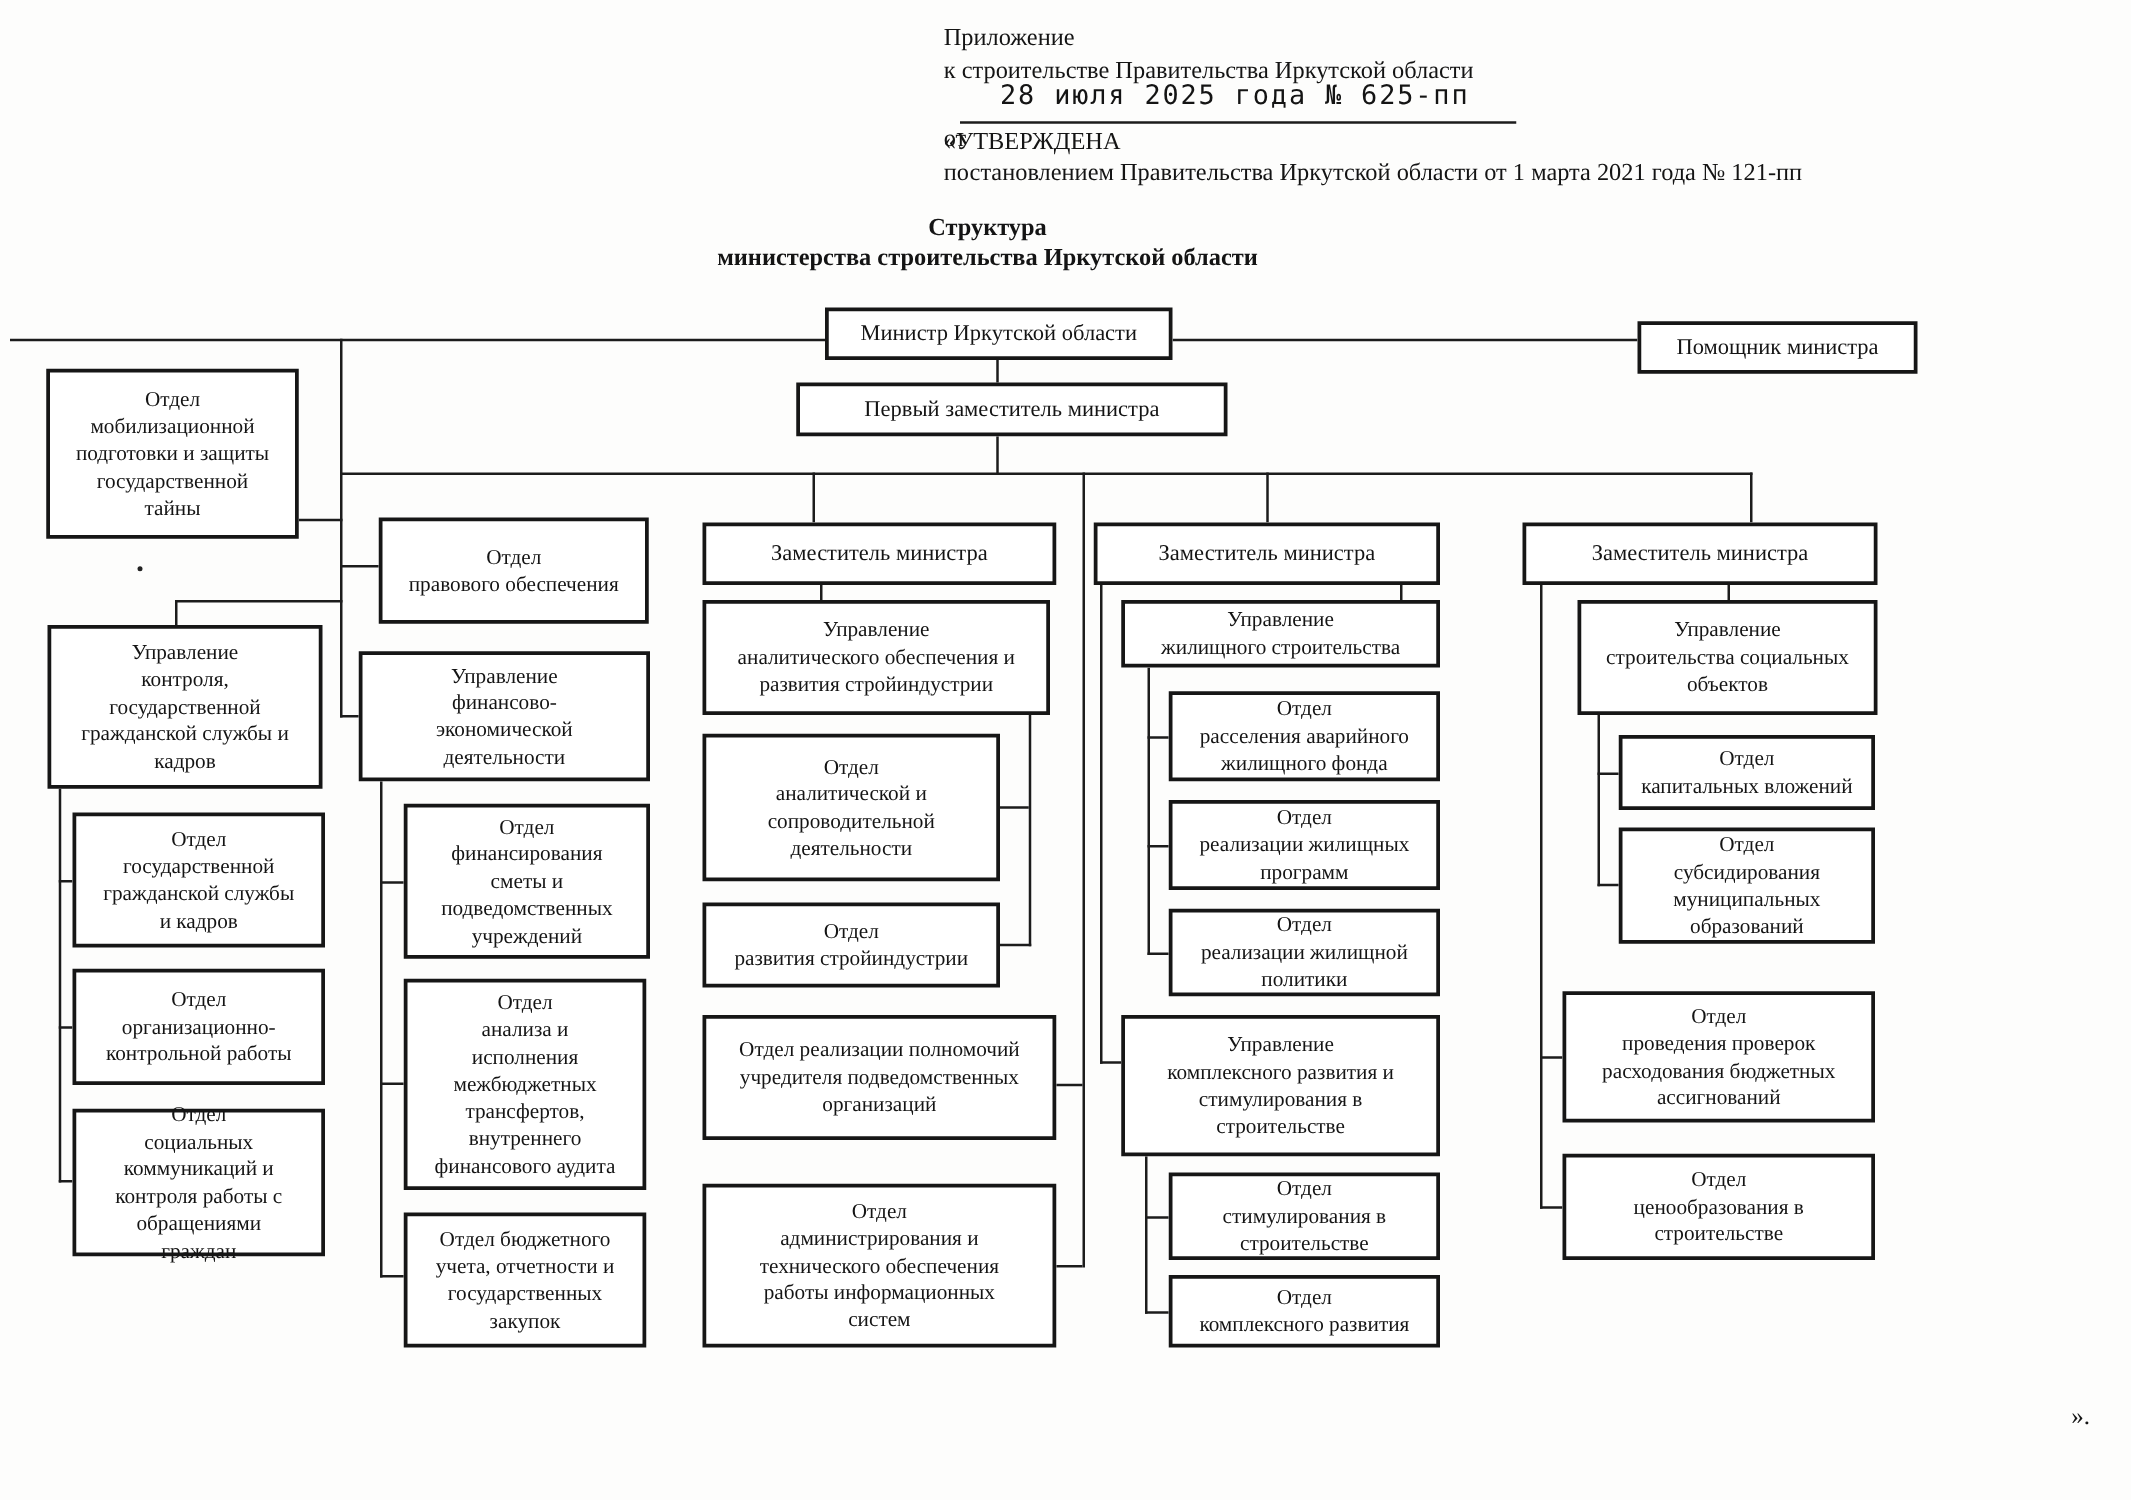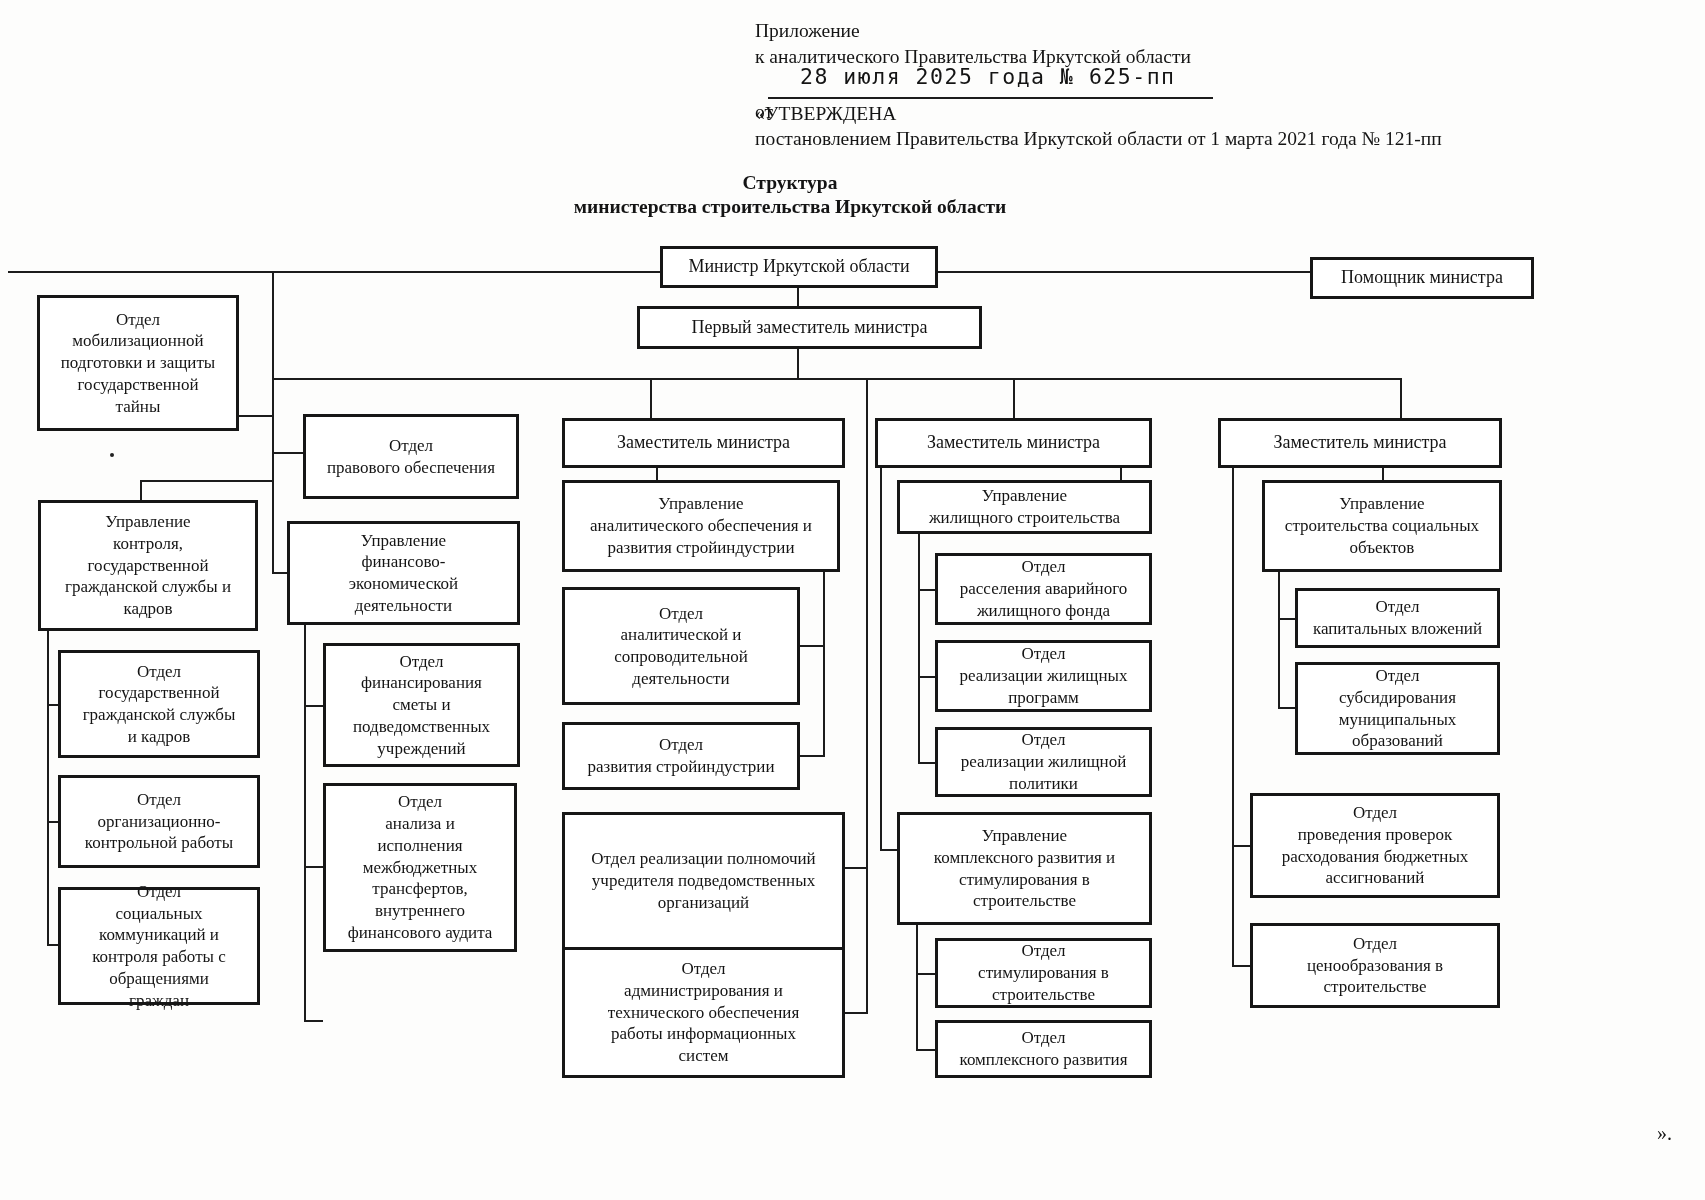--- a/index.html
+++ b/index.html
@@ -25,21 +25,21 @@
   .ttl{position:absolute;left:480px;width:620px;text-align:center;font-weight:bold;font-size:19.5px;white-space:nowrap;}
   .speck{position:absolute;width:4px;height:4px;background:#222;border-radius:50%;}
   .closing{position:absolute;font-size:20px;}
 </style>
 </head>
 <body>
 
 <div id="canvas">
 
   <div class="hdr" style="left:755px;top:20px;text-align:center;">Приложение</div>
-  <div class="hdr" style="left:755px;top:46px;">к аналитического Правительства Иркутской области</div>
+  <div class="hdr" style="left:755px;top:46px;">к строительстве Правительства Иркутской области</div>
   <div class="hdr" style="left:755px;top:70px;margin-top:31px;">от</div>
   <div class="typed" style="left:800px;top:64px;">28 июля 2025 года № 625-пп</div>
   <div class="hl" style="left:768px;top:97px;width:445px;height:2px;"></div>
   <div class="hdr" style="left:755px;top:103px;">«УТВЕРЖДЕНА</div>
   <div class="hdr" style="left:755px;top:128px;">постановлением Правительства Иркутской области от 1 марта 2021 года № 121-пп</div>
 
   <div class="ttl" style="top:196px;">министерства строительства Иркутской области</div>
   <div class="ttl" style="top:172px;">Структура</div>
 
   <div class="hl" style="left:8px;top:271px;width:652px;"></div>
@@ -135,32 +135,36 @@
 сметы и
 подведомственных
 учреждений</div>
   <div class="box" style="left:323px;top:783px;width:194px;height:169px;">Отдел
 анализа и
 исполнения
 межбюджетных
 трансфертов,
 внутреннего
 финансового аудита</div>
+  <div class="box" style="left:323px;top:970px;width:194px;height:108px;">Отдел бюджетного
+учета, отчетности и
+государственных
+закупок</div>
 
   <div class="box single" style="left:562px;top:418px;width:283px;height:50px;">Заместитель министра</div>
   <div class="box" style="left:562px;top:480px;width:278px;height:92px;">Управление
 аналитического обеспечения и
 развития стройиндустрии</div>
   <div class="box" style="left:562px;top:587px;width:238px;height:118px;">Отдел
 аналитической и
 сопроводительной
 деятельности</div>
   <div class="box" style="left:562px;top:722px;width:238px;height:68px;">Отдел
 развития стройиндустрии</div>
-  <div class="box" style="left:562px;top:812px;width:283px;height:138px;">Отдел реализации полномочий
+  <div class="box" style="left:562px;top:812px;width:283px;height:100px;">Отдел реализации полномочий
 учредителя подведомственных
 организаций</div>
   <div class="box" style="left:562px;top:947px;width:283px;height:131px;">Отдел
 администрирования и
 технического обеспечения
 работы информационных
 систем</div>
 
   <div class="box single" style="left:875px;top:418px;width:277px;height:50px;">Заместитель министра</div>
   <div class="box" style="left:897px;top:480px;width:255px;height:54px;">Управление

